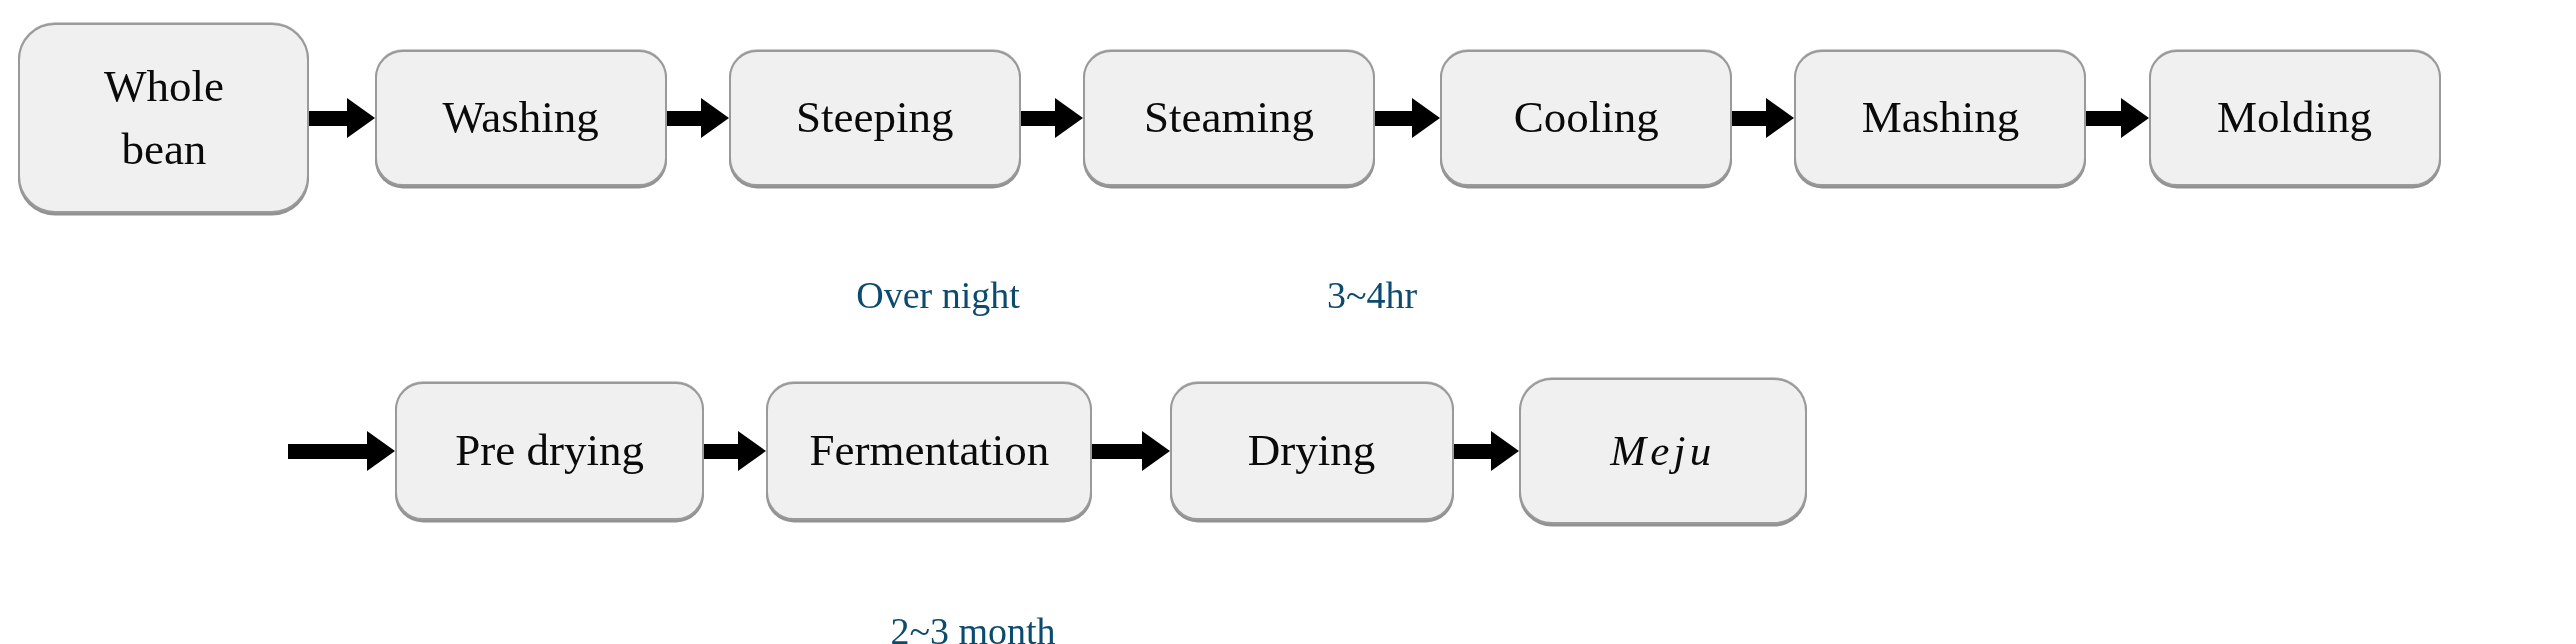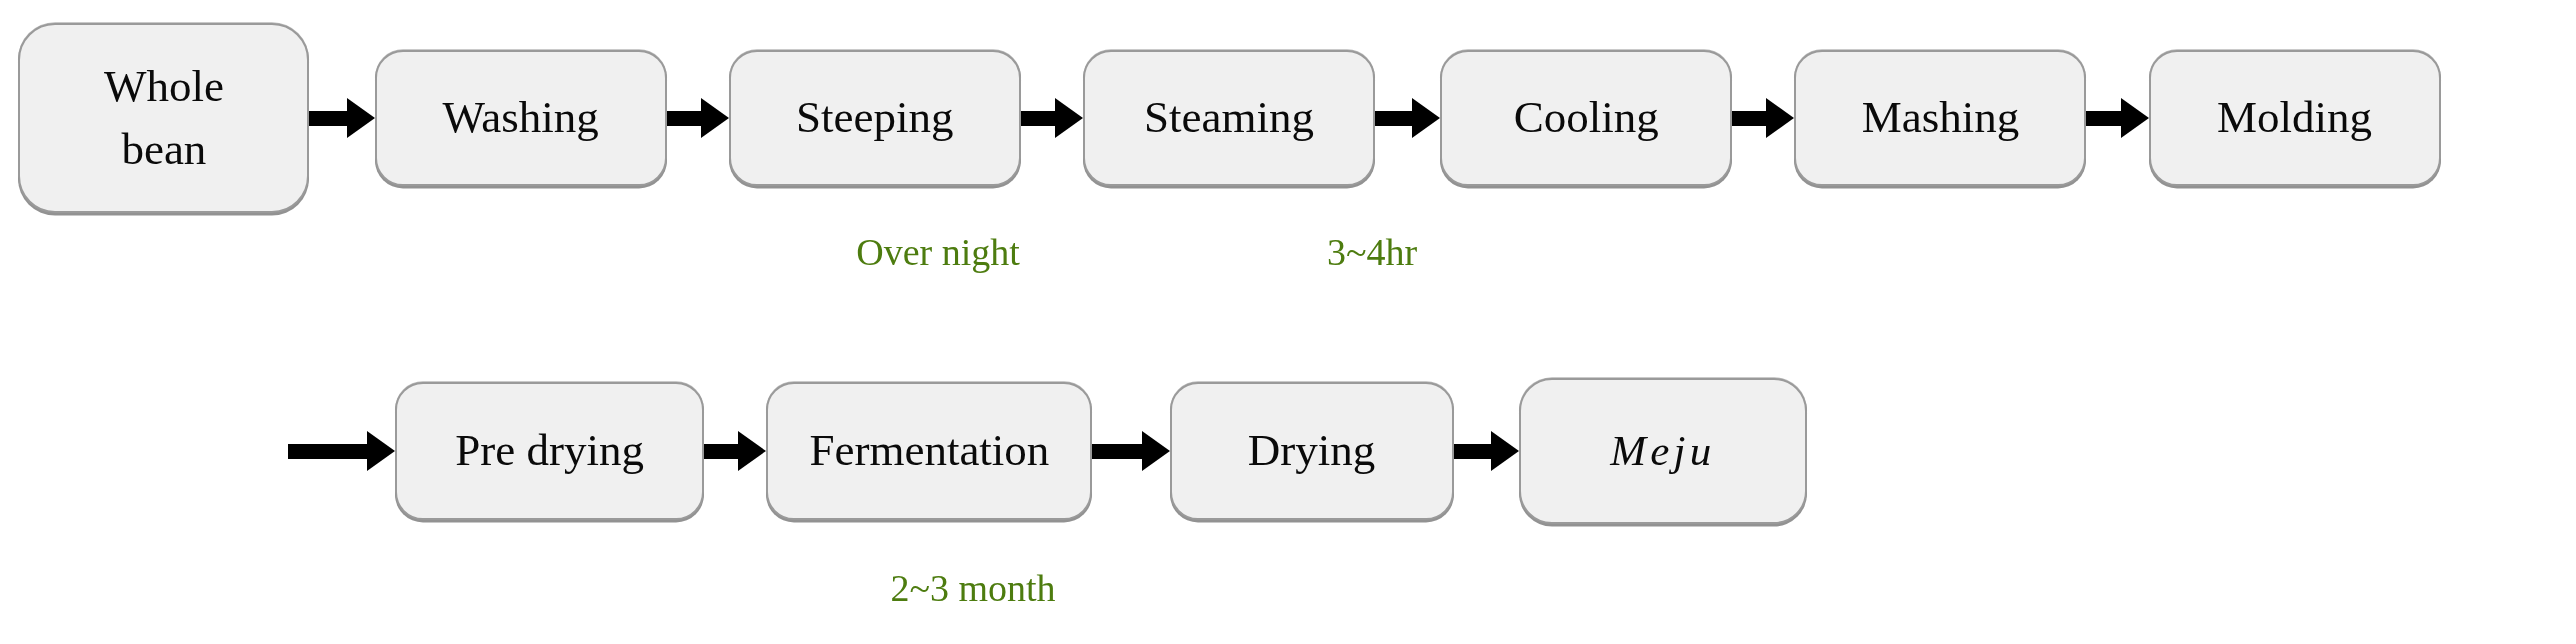--- a/index.html
+++ b/index.html
@@ -114,24 +114,25 @@
   }
   .arrow.gap-s .shaft { width: 35px; }
   .arrow.gap-m .shaft { width: 38px; }
   .arrow.gap-l .shaft { width: 50px; }
   .arrow.lead .shaft  { width: 80px; }
 
   
   .caption {
     position: absolute;
     font-size: 38px;
-    color: #4d7c0f;
+    color: #0c4a6e;
     white-space: nowrap;
     text-align: center;
     transform: translateX(-50%);
+    margin-top: 43px;
   }
 </style>
 </head>
 <body>
 
 <div id="diagram">
 
   <div class="row" id="row-2">
 
     <div class="arrow lead">

